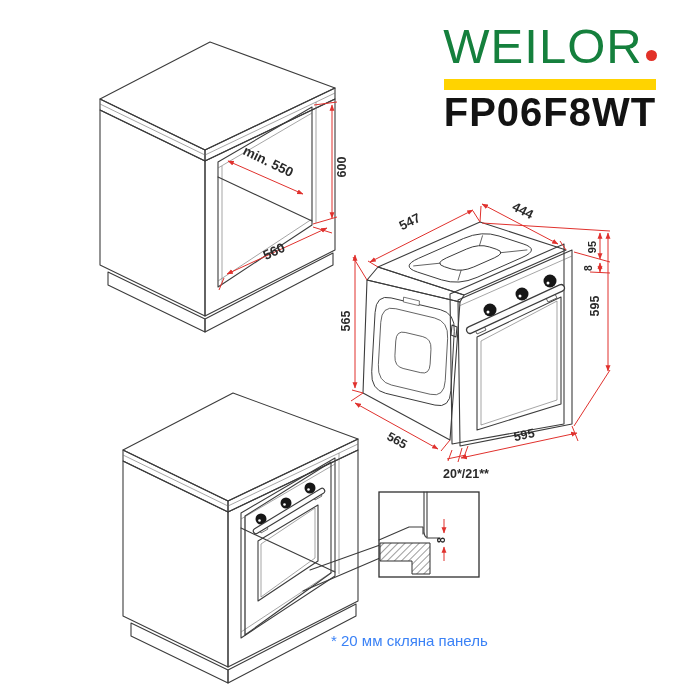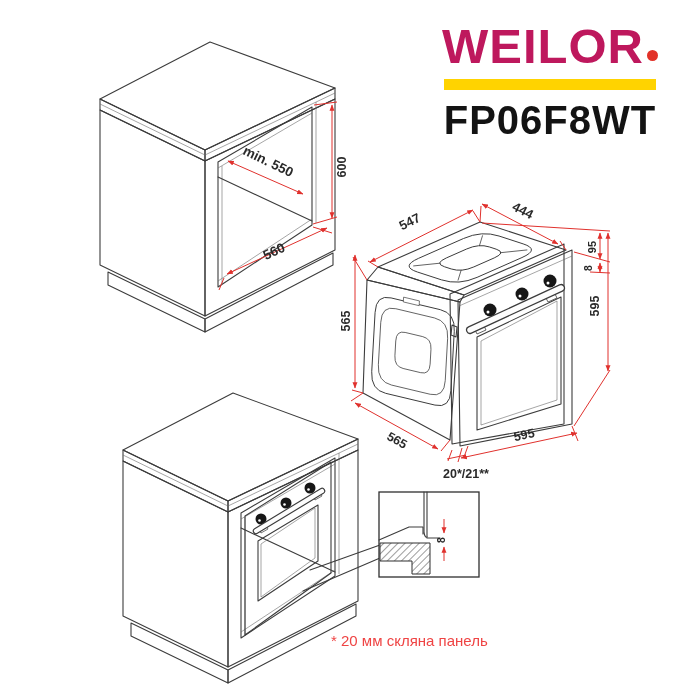--- a/index.html
+++ b/index.html
@@ -6,25 +6,25 @@
   body{
     width:700px;height:700px;position:relative;background:#ffffff;
     font-family:"Liberation Sans",sans-serif;overflow:hidden;
   }
   #art{position:absolute;left:0;top:0;}
   .ln{fill:none;stroke:#3c3c3c;stroke-width:1.1;stroke-linejoin:round;stroke-linecap:round;}
   .thin{fill:none;stroke:#6a6a6a;stroke-width:.6;}
   .red{fill:none;stroke:#e0312d;stroke-width:1;}
   .dim{font-family:"Liberation Sans",sans-serif;font-weight:bold;fill:#2a2a2a;}
   .brand{position:absolute;left:420px;top:20px;width:260px;text-align:center;}
-  .logo{font-size:49px;font-weight:bold;color:#be185d;letter-spacing:1px;line-height:1.1;white-space:nowrap;}
+  .logo{font-size:49px;font-weight:normal;color:#15803d;letter-spacing:1px;line-height:1.1;white-space:nowrap;}
   .logo-dot{display:inline-block;width:11px;height:11px;border-radius:50%;background:#e23128;margin-left:3px;margin-bottom:2px;}
   .accent-bar{width:212px;height:11px;background:#ffd300;margin:5px auto 0 auto;}
-  .model{font-size:40px;font-weight:bold;color:#131313;letter-spacing:1px;margin-top:8px;white-space:nowrap;}
-  .footnotes{position:absolute;left:331px;top:630px;font-size:15px;color:#ef4444;line-height:1.5;white-space:nowrap;}
+  .model{font-size:40px;font-weight:bold;color:#131313;letter-spacing:1px;white-space:nowrap;}
+  .footnotes{position:absolute;left:331px;top:630px;font-size:15px;color:#3b82f6;line-height:1.5;white-space:nowrap;}
 </style>
 </head>
 <body>
 
 <svg id="art" width="700" height="700" viewBox="0 0 700 700">
   <defs>
     <marker id="ar" viewBox="0 0 10 10" refX="9" refY="5" markerWidth="6.5" markerHeight="6.5" orient="auto-start-reverse">
       <path d="M0,1.2 L9.6,5 L0,8.8 Z" fill="#e0312d"></path>
     </marker>
     <pattern id="hatch" width="5" height="5" patternUnits="userSpaceOnUse" patternTransform="rotate(45)">

